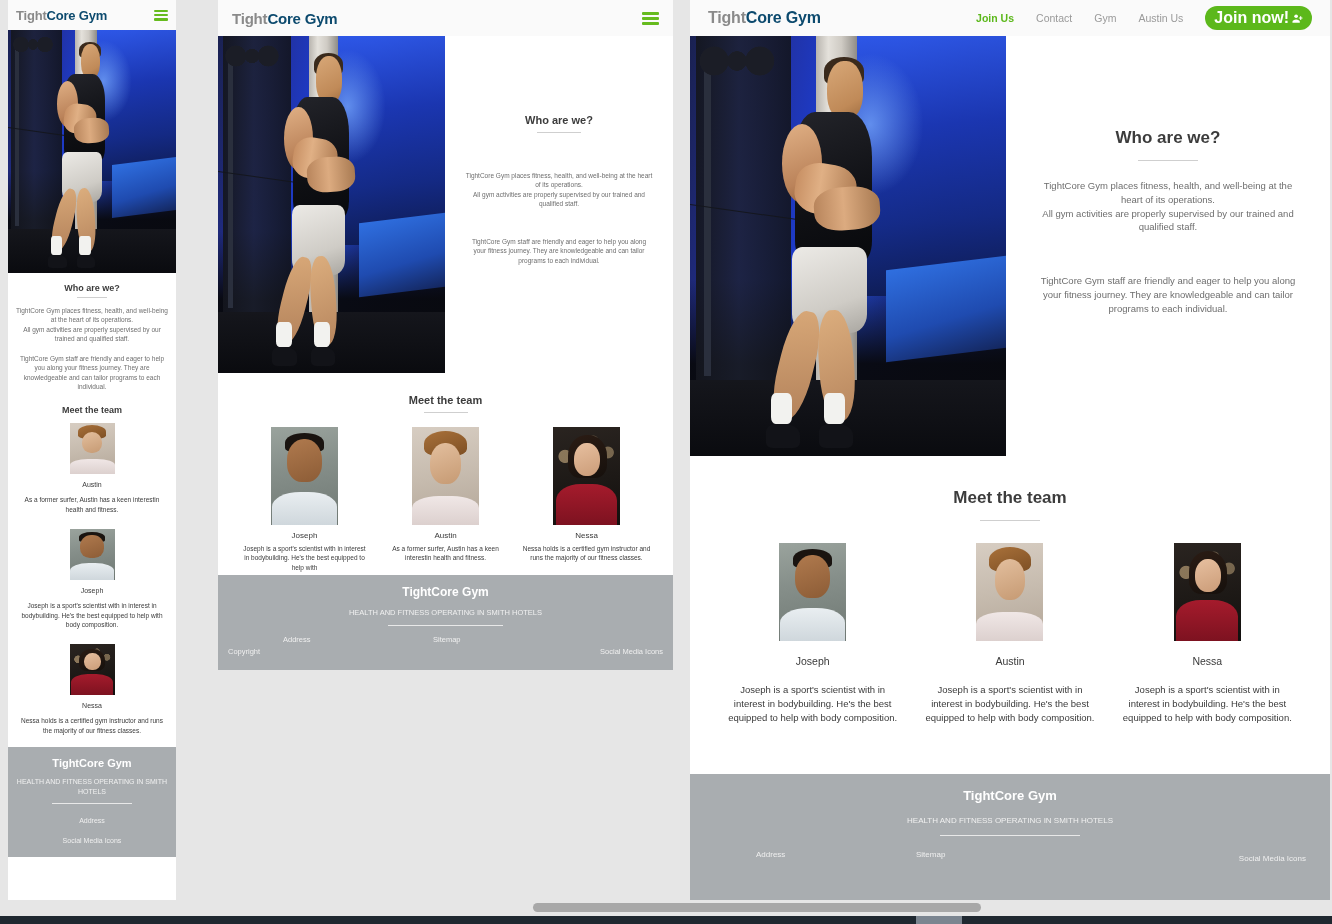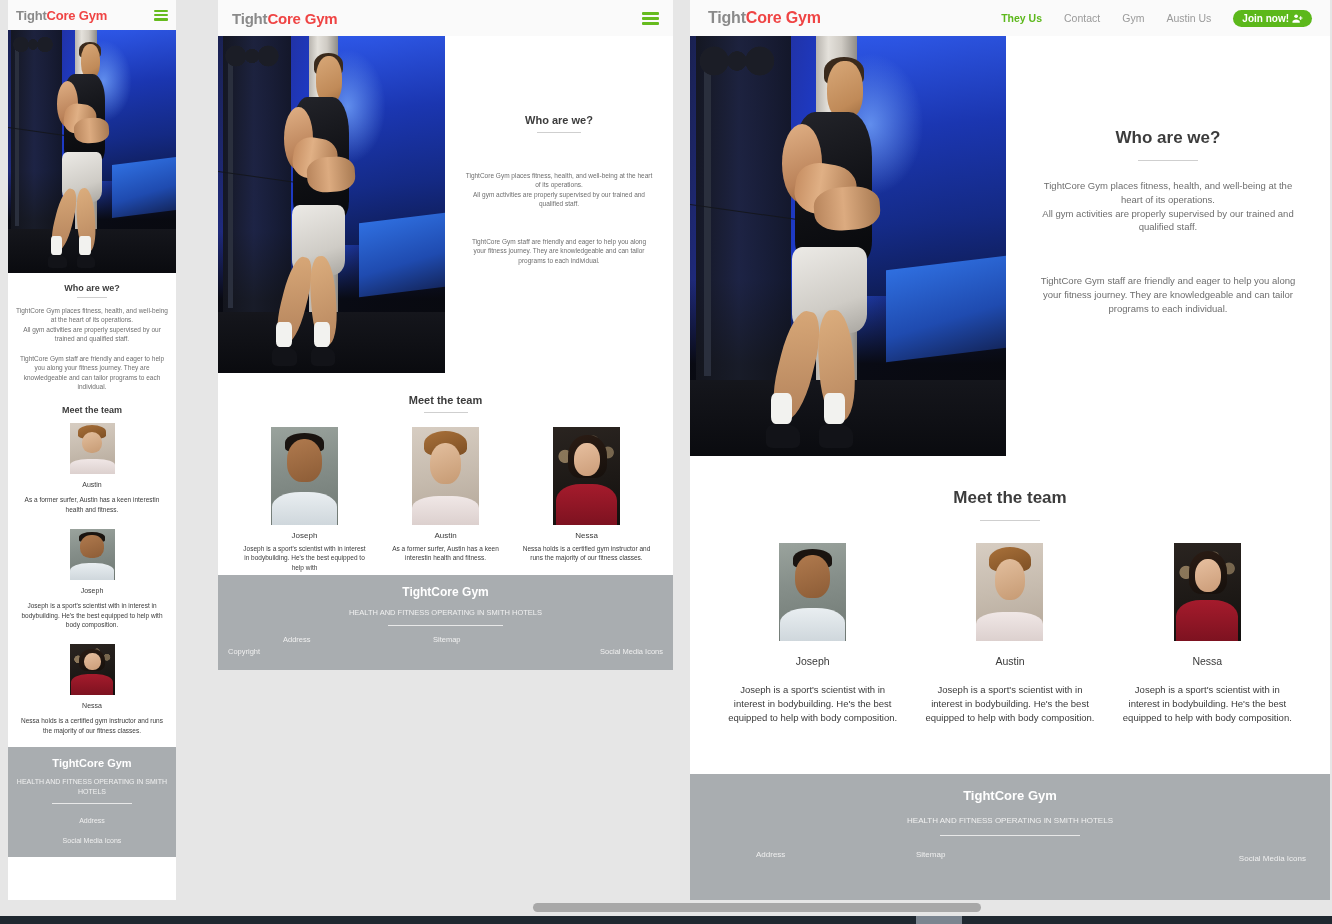--- a/index.html
+++ b/index.html
@@ -16,21 +16,21 @@
   
   .navbar {
     background: #fafafa;
     display: flex;
     align-items: center;
     justify-content: space-between;
     width: 100%;
   }
   .brand { font-weight: bold; letter-spacing: -0.2px; white-space: nowrap; }
   .brand .t { color: #8a8a8a; }
-  .brand .c { color: #ef4444; }
+  .brand .c { color: #0c4a6e; }
   .hamburger { display: flex; flex-direction: column; justify-content: space-between; }
   .hamburger span { display: block; background: #66bb1e; border-radius: 1px; }
 
   .navlinks { display: flex; align-items: center; }
   .navlink { color: #9a9a9a; text-decoration: none; white-space: nowrap; }
   .navlink.active { color: #5cb81b; font-weight: bold; }
   .joinbtn {
     background: #5cb81b; color: #fff; border: none; border-radius: 999px;
     display: flex; align-items: center; gap: 3px; white-space: nowrap;
     font-weight: bold; cursor: pointer;
@@ -215,21 +215,21 @@
   #tablet .footer-brand { font-size: 12px; }
   #tablet .footer-sub { font-size: 7.5px; margin-top: 9px; line-height: 1.4; }
   #tablet .footer-rule { width: 115px; margin-top: 6px; }
 
   
   #desktop { left: 690px; top: 0; width: 640px; height: 906px; }
   #desktop .navbar { height: 36px; padding: 0 18px; }
   #desktop .brand { font-size: 16px; }
   #desktop .navlinks { gap: 22px; }
   #desktop .navlink { font-size: 10.5px; }
-  #desktop .joinbtn { font-size: 10px; padding: 3px 9px; }
+  #desktop .joinbtn { font-size: 16px; padding: 3px 9px; }
   #desktop .split { display: flex; }
   #desktop .hero { width: 316px; height: 420px; flex: none; }
   #desktop .intro { width: 324px; padding-top: 92px; }
   #desktop .section-title { font-size: 17px; }
   #desktop .rule { width: 60px; margin-top: 12px; }
   #desktop .body-copy { font-size: 9.5px; padding: 0 34px; }
   #desktop .portrait { width: 67px; height: 98px; }
   #desktop .team-name { font-size: 10.5px; }
   #desktop .team-bio { font-size: 9.5px; padding: 0 14px; }
   #desktop .footer { padding: 14px 14px 10px; height: 146px; }
@@ -441,21 +441,21 @@
   </div>
 </div>
 
 <div class="panel" id="desktop">
 
   <div class="navbar">
     <div class="brand">
       <span class="t">Tight</span><span class="c">Core Gym</span>
     </div>
     <div class="navlinks">
-      <a class="navlink active" href="#">They Us</a>
+      <a class="navlink active" href="#">Join Us</a>
       <a class="navlink" href="#">Contact</a>
       <a class="navlink" href="#">Gym</a>
       <a class="navlink" href="#">Austin Us</a>
       <button class="joinbtn">
         <span>Join now!</span>
         <svg width="11" height="11" viewBox="0 0 24 24" fill="#ffffff">
           <circle cx="9" cy="7" r="4"></circle>
           <path d="M1 21v-2c0-3 4-5 8-5s8 2 8 5v2z"></path>
           <path d="M19 8v6M16 11h6" stroke="#ffffff" stroke-width="2.4" fill="none" stroke-linecap="round"></path>
         </svg>

